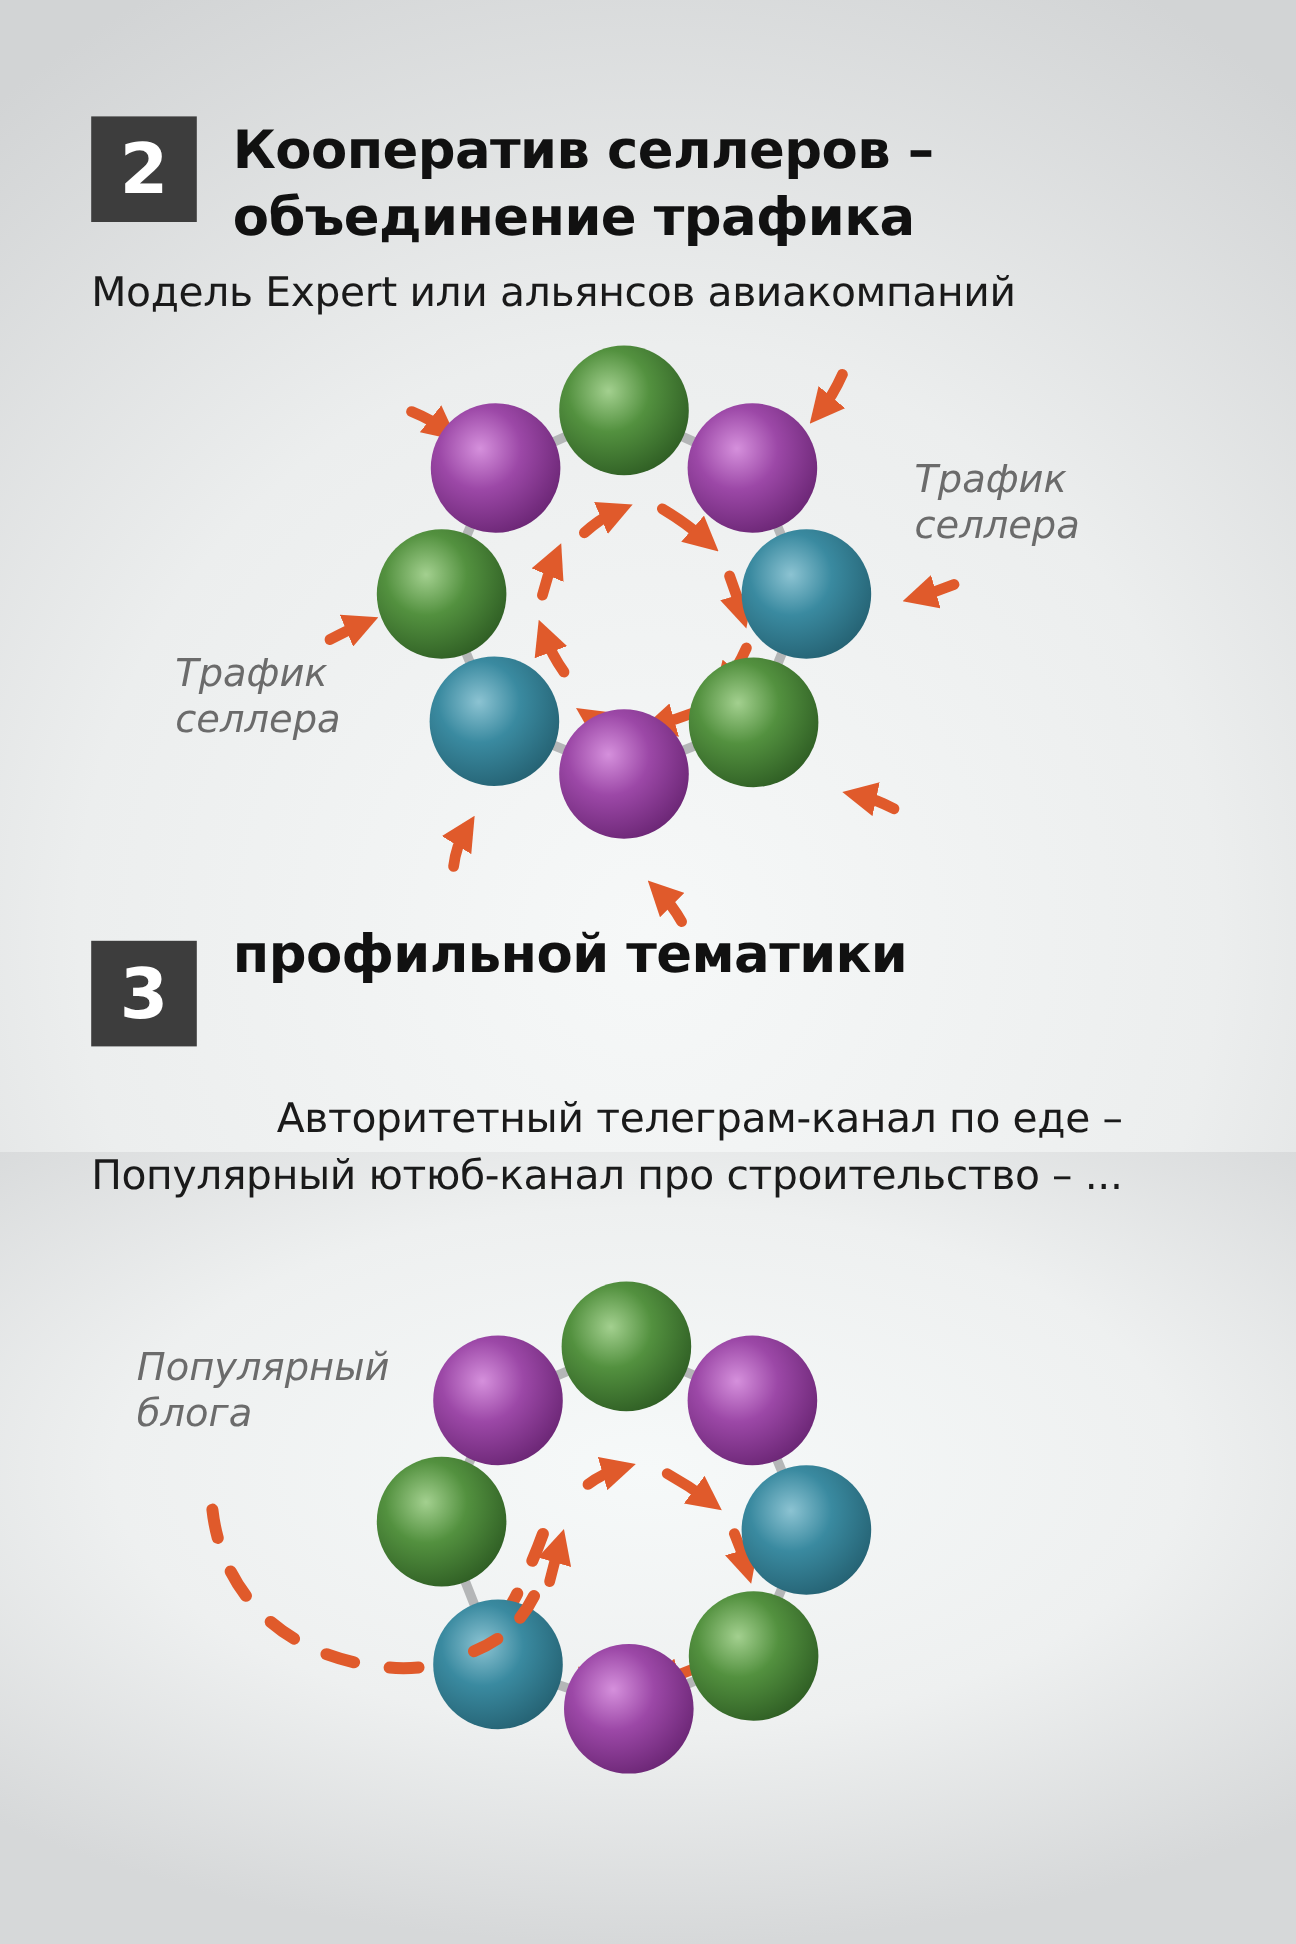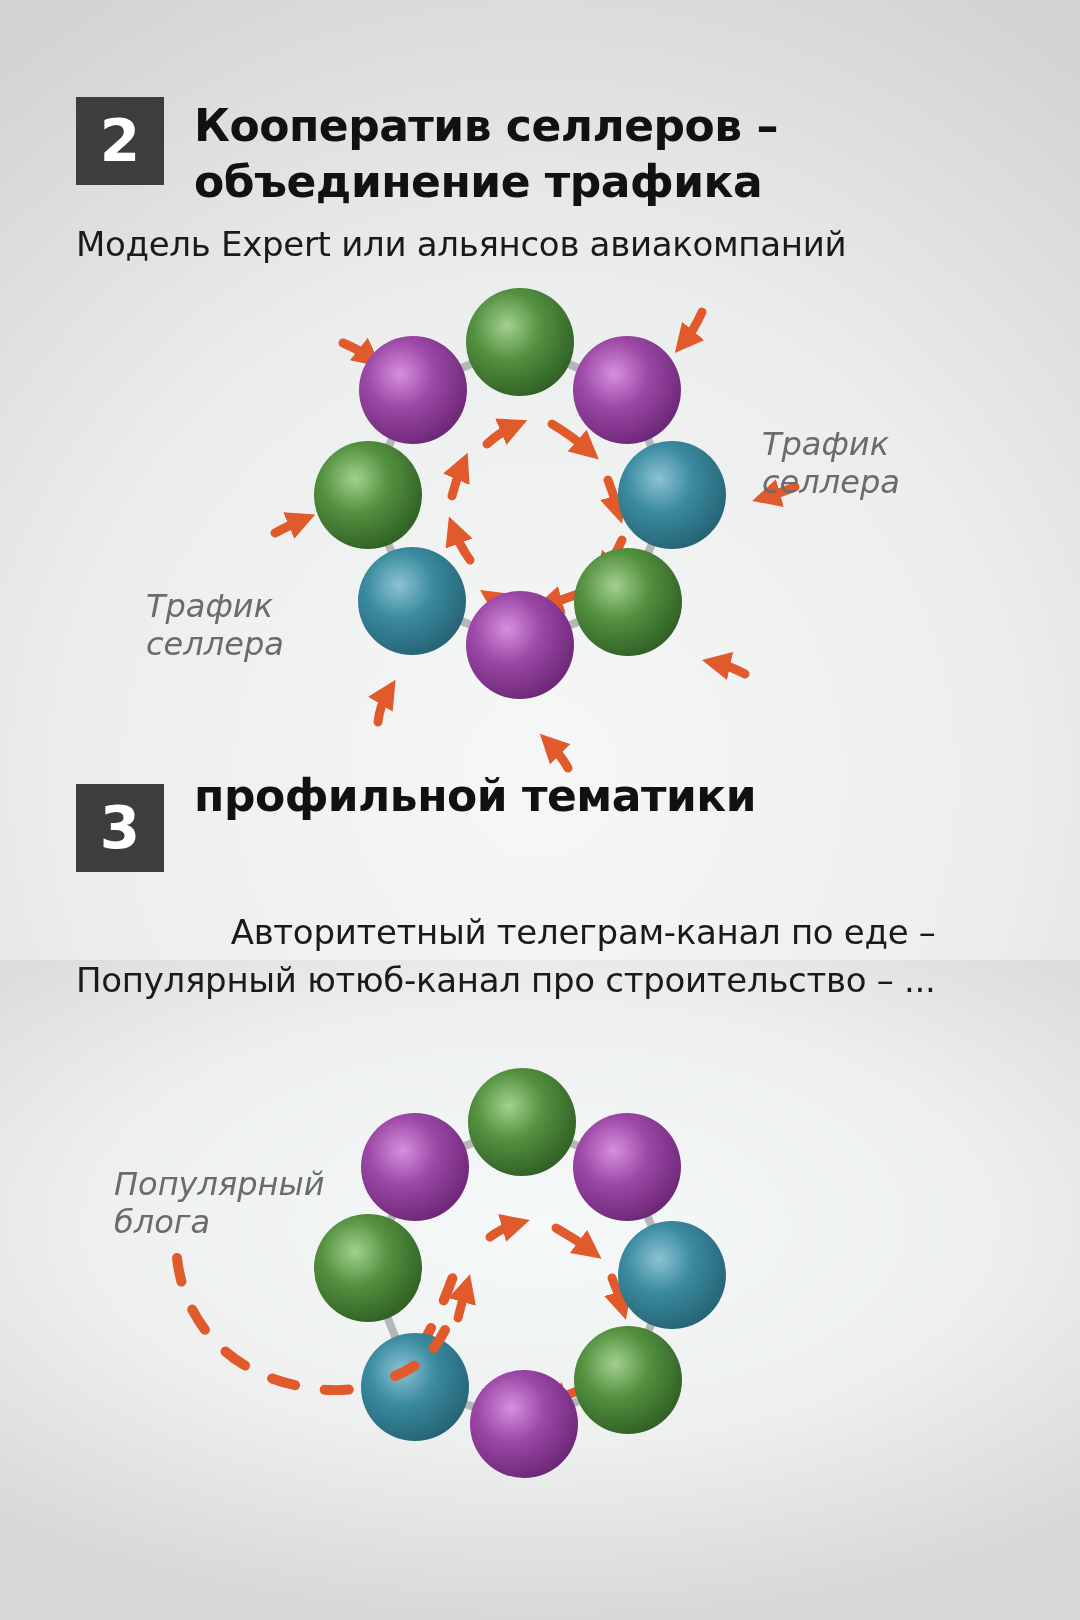--- a/index.html
+++ b/index.html
@@ -20,21 +20,21 @@
   .title {
     position: absolute; color: #111; font-family: "DejaVu Sans", sans-serif;
     font-weight: bold; font-size: 44px; line-height: 56px; letter-spacing: -0.5px;
   }
   .subtitle {
     position: absolute; color: #1a1a1a; font-family: "DejaVu Sans", sans-serif;
     font-size: 34px; line-height: 48px; letter-spacing: -0.3px; text-align: right;
   }
   .label {
     position: absolute; color: #6b6b6b; font-family: "DejaVu Sans", sans-serif;
-    font-style: italic; font-size: 32px; line-height: 38px; margin-top: 45px;
+    font-style: italic; font-size: 32px; line-height: 38px;
   }
   svg.diagram { position: absolute; left: 0; top: 0; }
 </style>
 </head>
 <body>
 
 <div class="bg-lower"></div>
 
 <svg class="diagram" width="1080" height="1620" viewBox="0 0 1080 1620">
   <defs>

